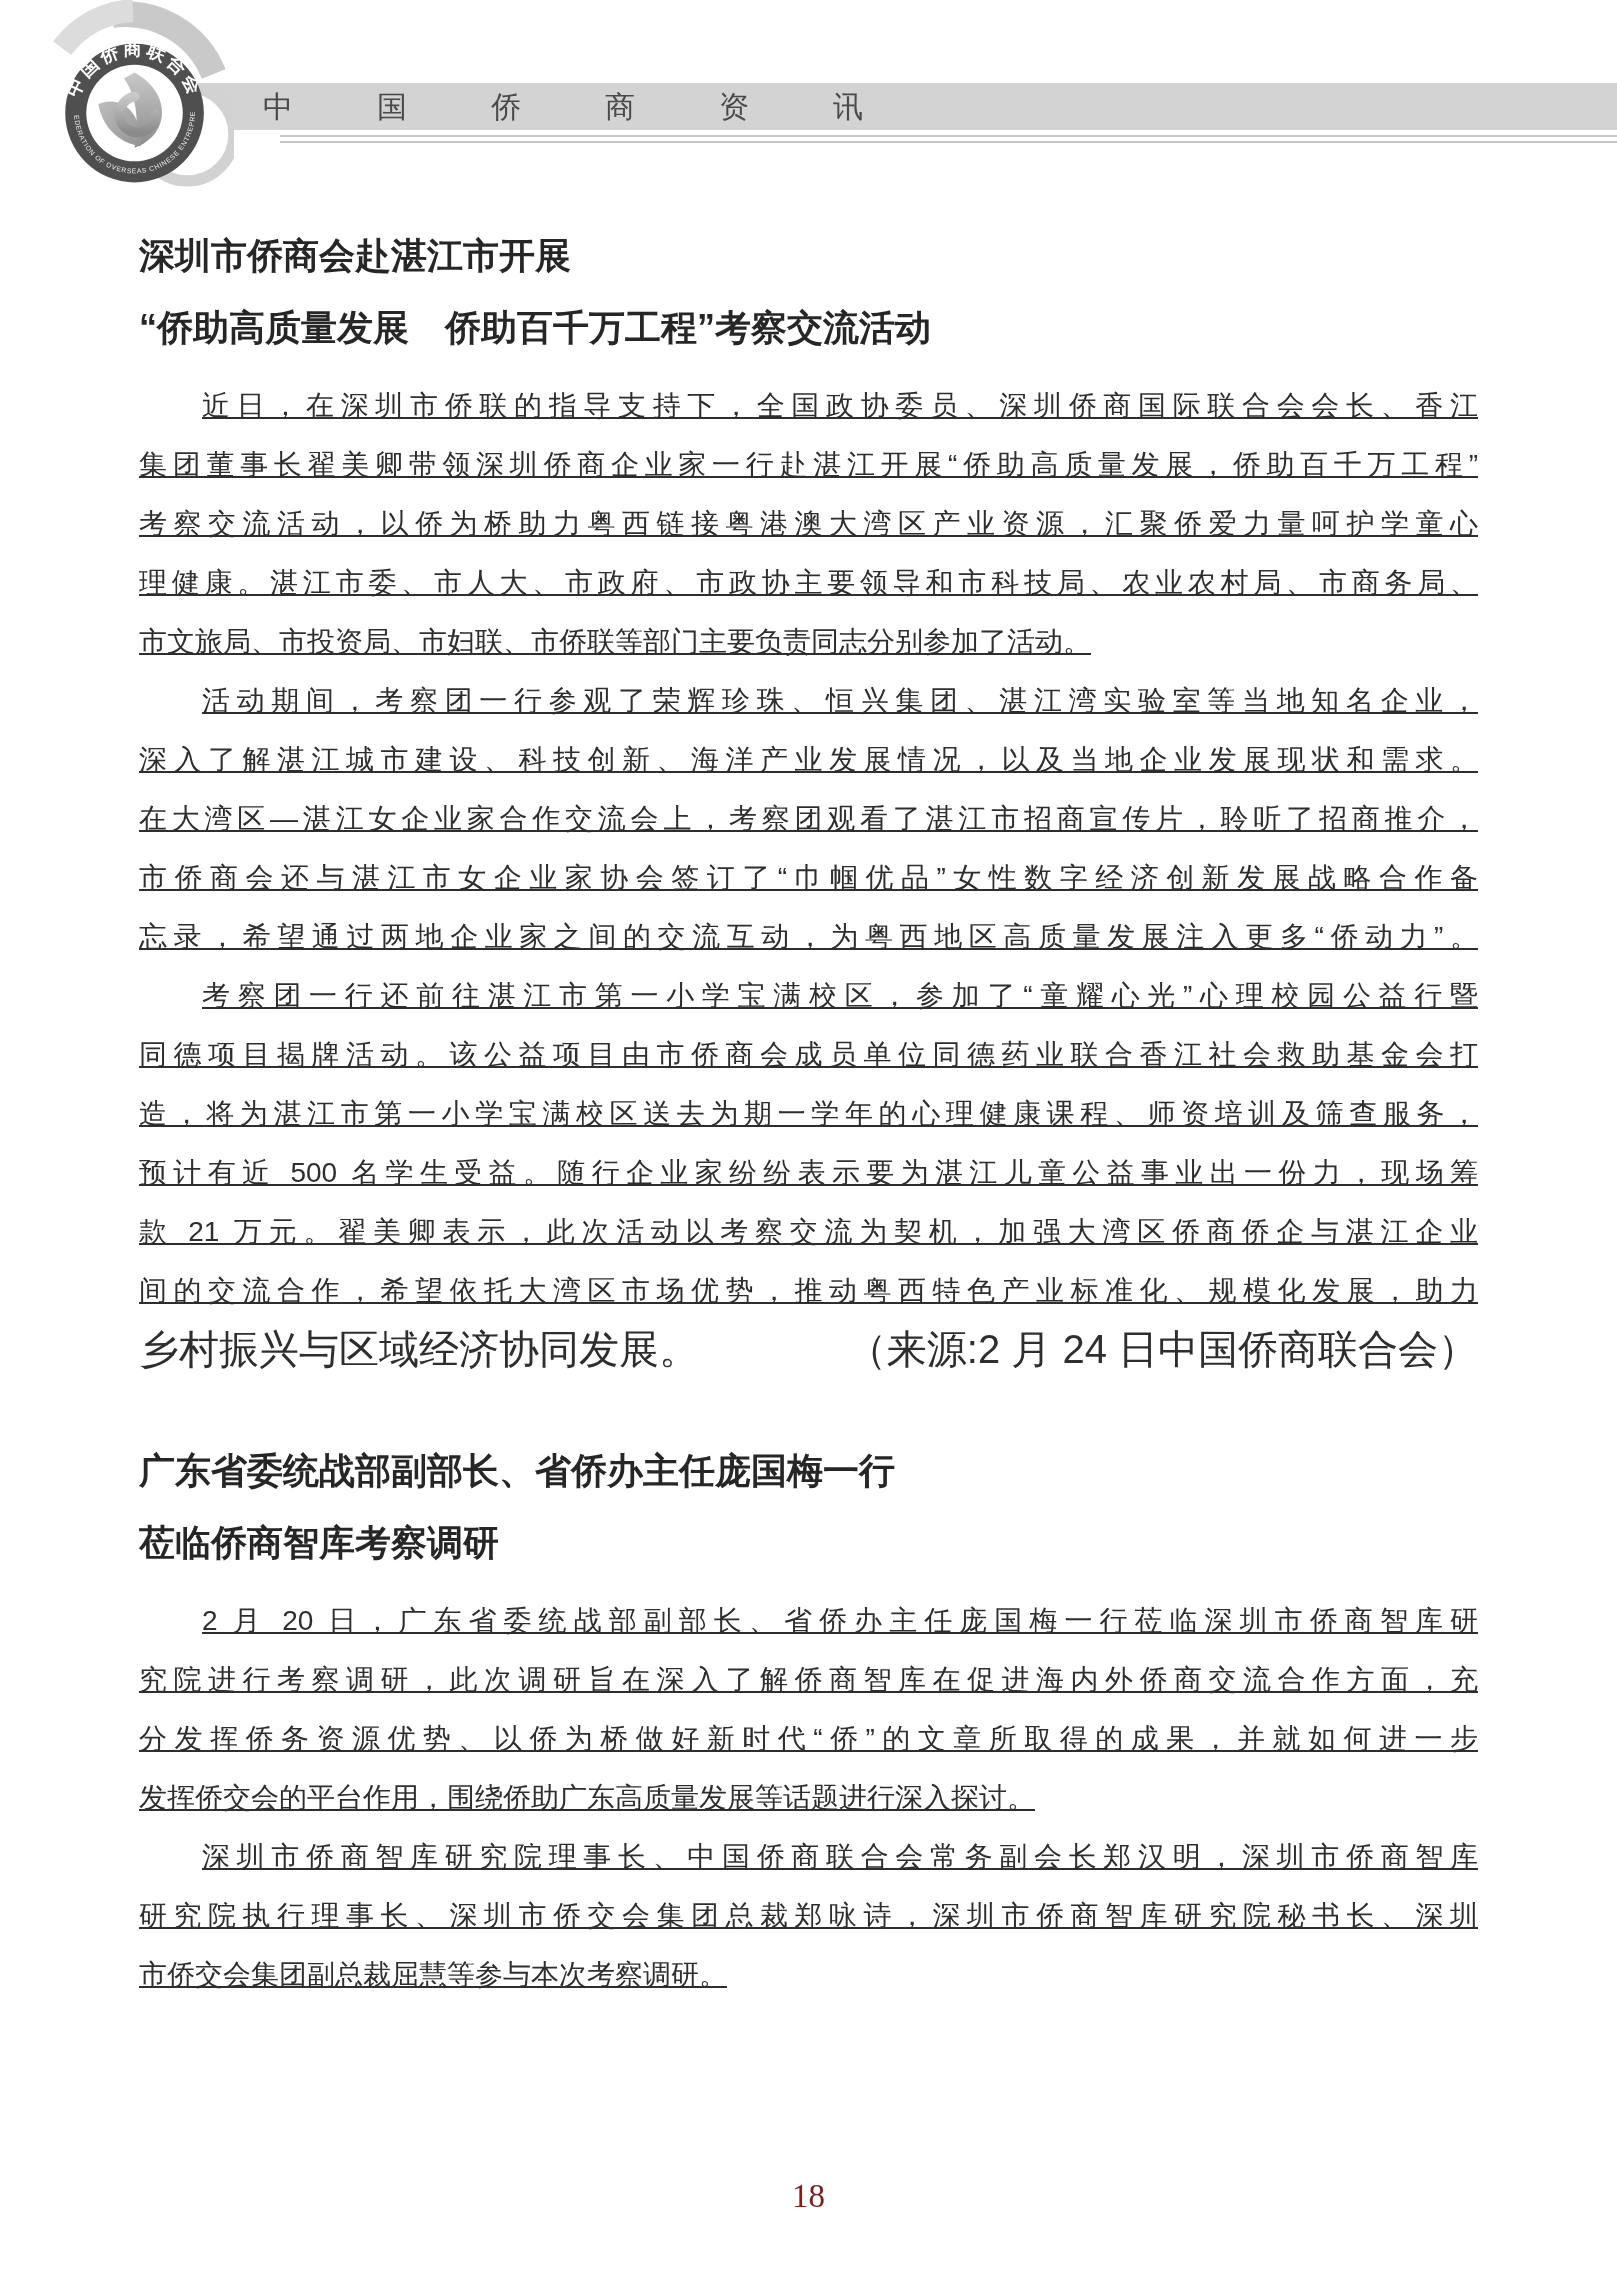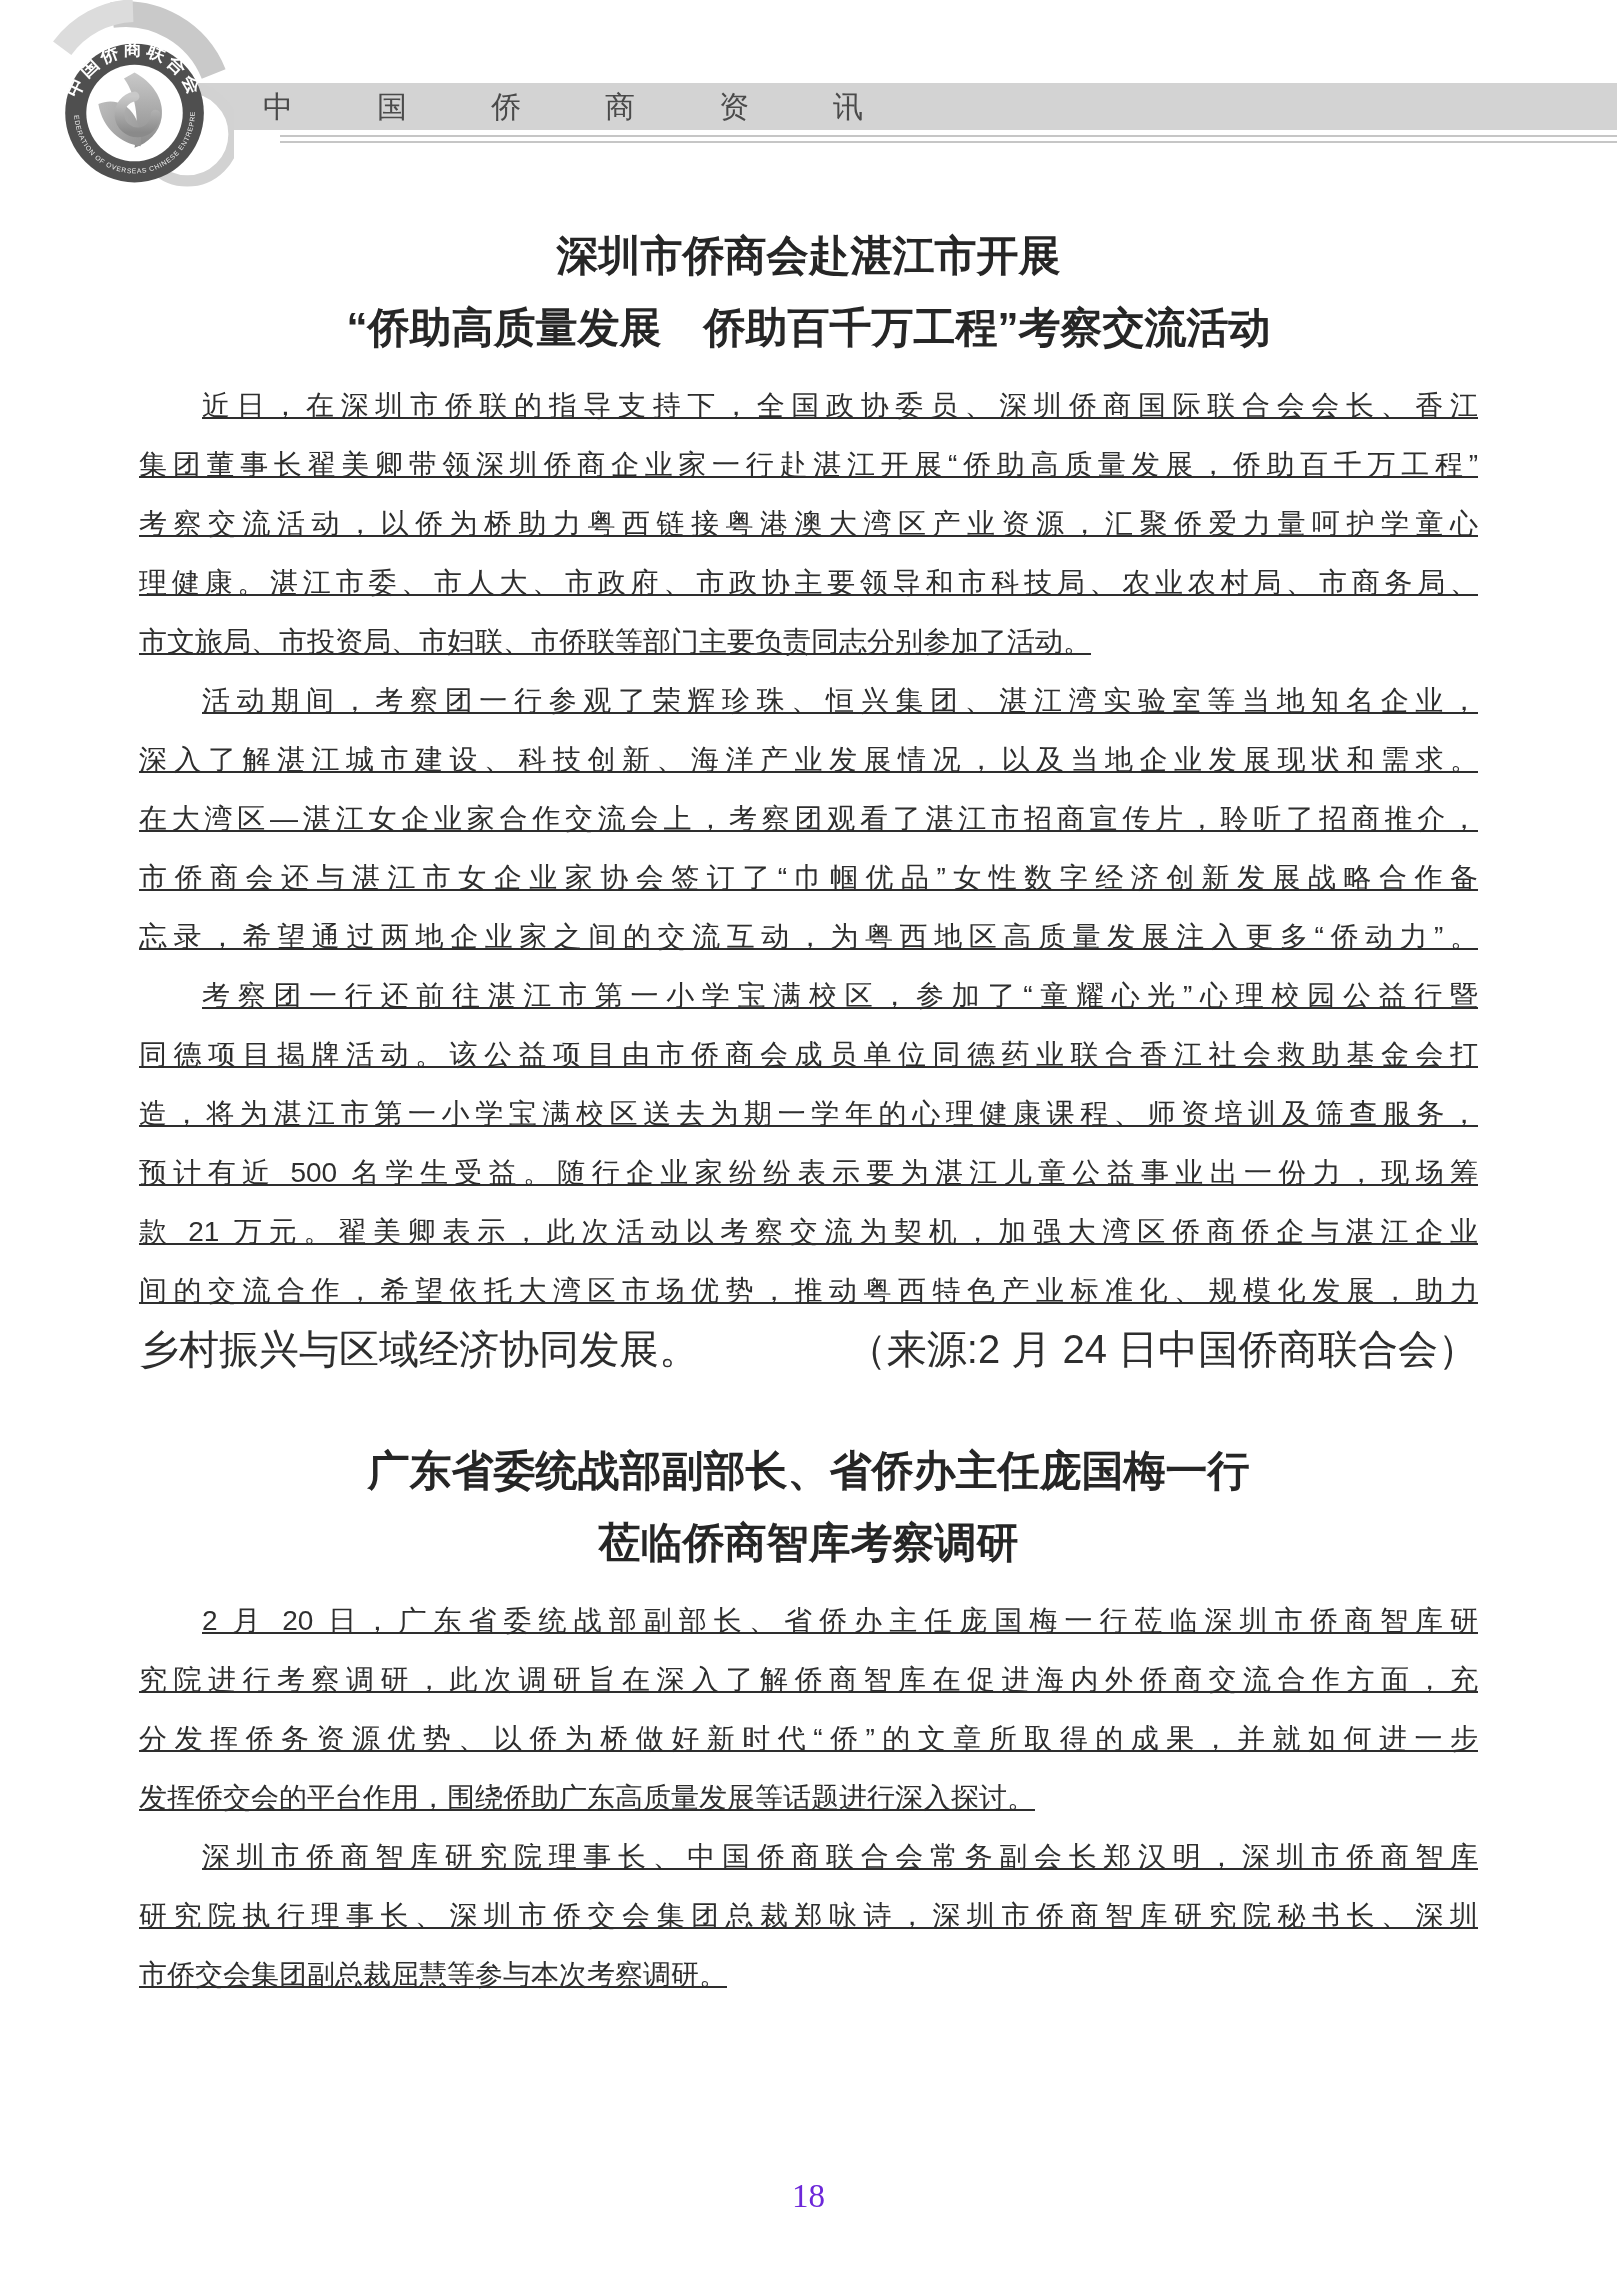--- a/index.html
+++ b/index.html
@@ -43,24 +43,23 @@
     width:211px; height:196px;
   }
   
   .content{
     position:absolute;
     left:139px; right:139px; top:220px;
   }
   .a-title{margin:0 0 12px 0;}
   .article + .article .a-title{margin-top:56px;}
   .t-line{
-    font-size:42px;
+    font-size:36px;
     line-height:72px;
     font-weight:bold;
-    text-align:center;
     color:#262626;
     white-space:nowrap;
   }
   .b-line{
     font-size:28px;
     line-height:59px;
     color:#2e2e2e;
     text-align:justify;
     text-align-last:justify;
     text-decoration:underline;
@@ -76,21 +75,21 @@
     color:#2e2e2e;
   }
   .final-row .src{white-space:nowrap;}
   
   .page-number{
     position:absolute;
     left:0; right:0; top:2178px;
     text-align:center;
     font-family:"Liberation Serif", serif;
     font-size:33px;
-    color:#6d28d9;
+    color:#7f1d1d;
   }
 </style>
 </head>
 <body>
 
 <div class="page">
 
   <div class="banner"></div>
   <div class="banner-title">中国侨商资讯</div>
   <div class="rule r1"></div>

